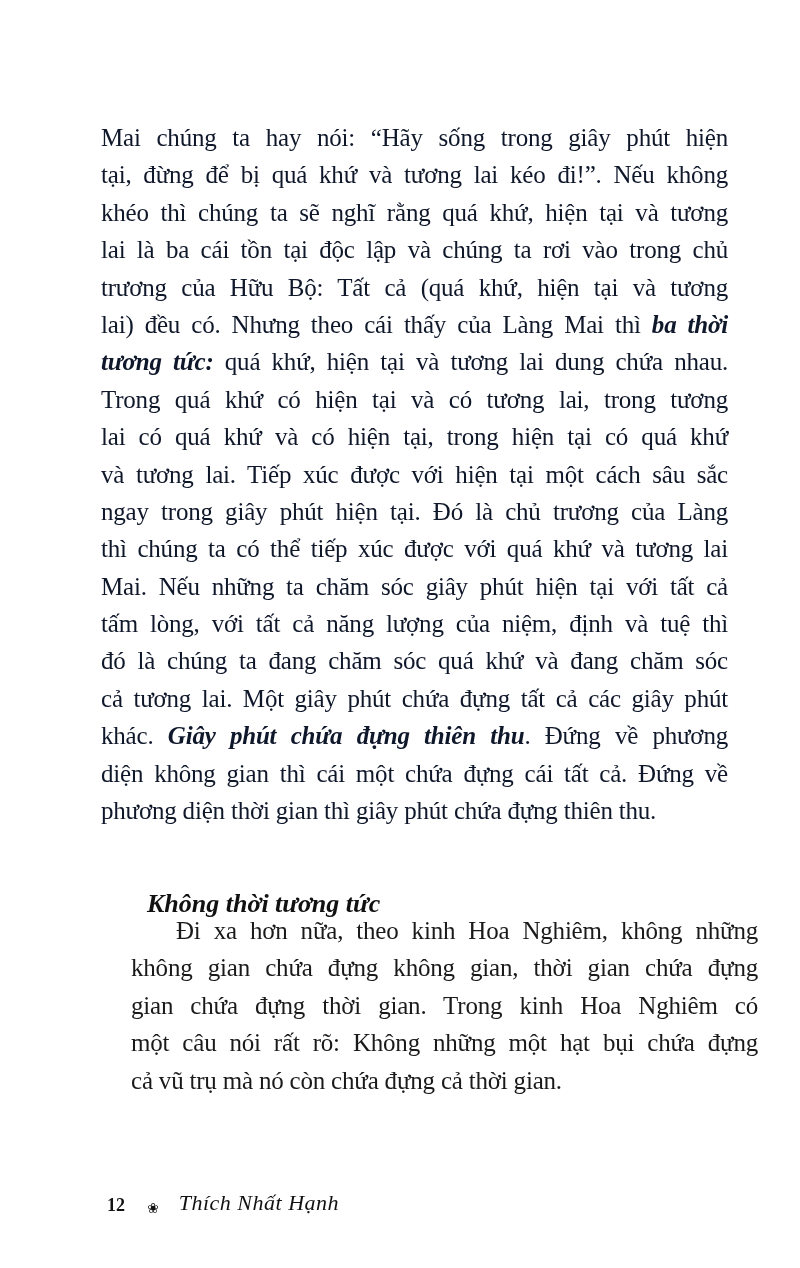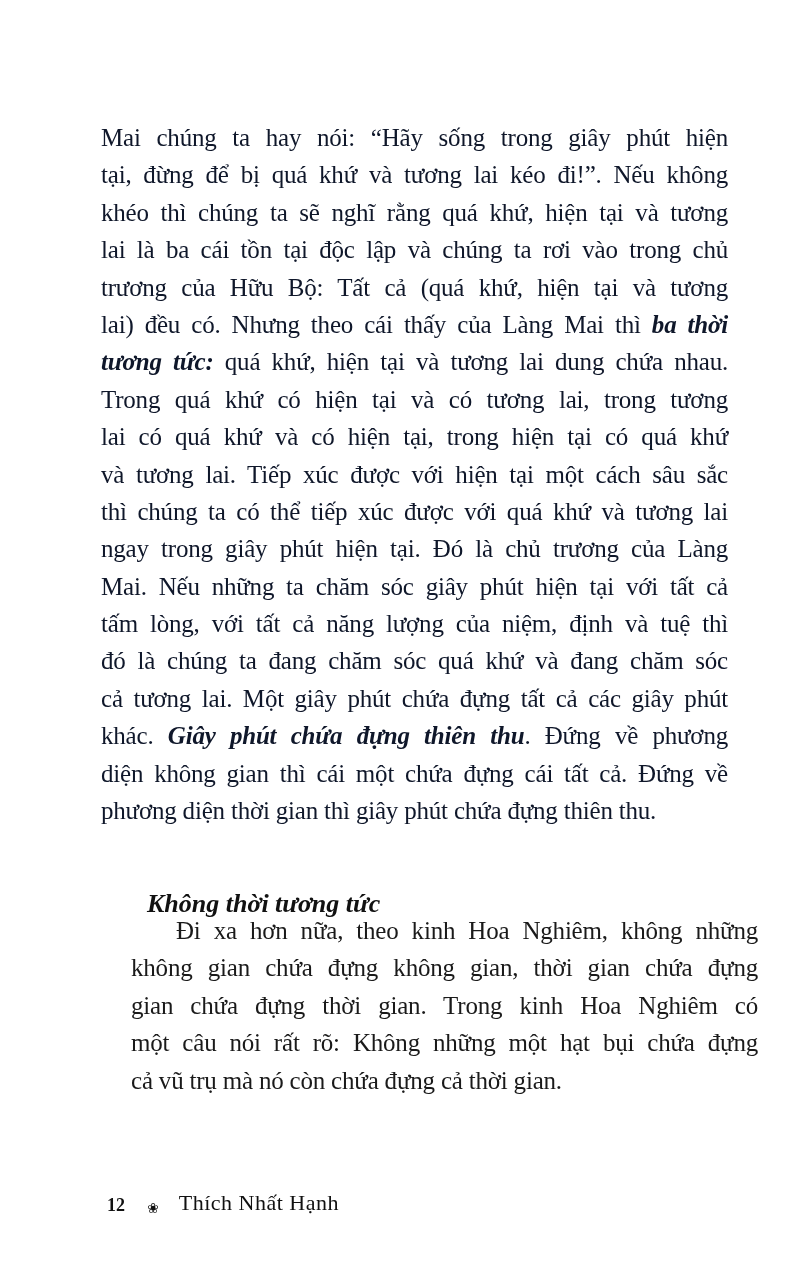--- a/index.html
+++ b/index.html
@@ -27,39 +27,39 @@
   .para2 { position: absolute; left: 101px; top: 912px; width: 627px;
     font-family: "Liberation Serif", "DejaVu Serif", serif; color: #1a1a1a; margin-left: 30px; }
   .footer {
     position: absolute; left: 107px; top: 1180px; height: 36px;
     display: flex; align-items: flex-end;
   }
   .page-num { font-family: "Liberation Serif", serif; font-weight: bold; font-size: 18px; color: #111; }
   .orn { margin-left: 22px; font-size: 14px; color: #111; font-family: "DejaVu Sans", sans-serif; }
   .author {
     margin-left: 20px; font-family: "Liberation Serif", "DejaVu Serif", serif;
-    font-size: 22px; color: #111; letter-spacing: 0.5px;
+    font-style: italic; font-size: 22px; color: #111; letter-spacing: 0.5px;
   }
 </style>
 </head>
 <body>
 
 <div class="page">
   <span class="line"><span>Mai chúng ta hay nói: “Hãy sống trong giây phút hiện</span></span>
   <span class="line"><span>tại, đừng để bị quá khứ và tương lai kéo đi!”. Nếu không</span></span>
   <span class="line"><span>khéo thì chúng ta sẽ nghĩ rằng quá khứ, hiện tại và tương</span></span>
   <span class="line"><span>lai là ba cái tồn tại độc lập và chúng ta rơi vào trong chủ</span></span>
   <span class="line"><span>trương của Hữu Bộ: Tất cả (quá khứ, hiện tại và tương</span></span>
   <span class="line"><span>lai) đều có. Nhưng theo cái thấy của Làng Mai thì </span><em>ba thời</em></span>
   <span class="line"><em>tương tức:</em><span> quá khứ, hiện tại và tương lai dung chứa nhau.</span></span>
   <span class="line"><span>Trong quá khứ có hiện tại và có tương lai, trong tương</span></span>
   <span class="line"><span>lai có quá khứ và có hiện tại, trong hiện tại có quá khứ</span></span>
   <span class="line"><span>và tương lai. Tiếp xúc được với hiện tại một cách sâu sắc</span></span>
+  <span class="line"><span>ngay trong giây phút hiện tại. Đó là chủ trương của Làng</span></span>
   <span class="line"><span>thì chúng ta có thể tiếp xúc được với quá khứ và tương lai</span></span>
-  <span class="line"><span>ngay trong giây phút hiện tại. Đó là chủ trương của Làng</span></span>
   <span class="line"><span>Mai. Nếu những ta chăm sóc giây phút hiện tại với tất cả</span></span>
   <span class="line"><span>tấm lòng, với tất cả năng lượng của niệm, định và tuệ thì</span></span>
   <span class="line"><span>đó là chúng ta đang chăm sóc quá khứ và đang chăm sóc</span></span>
   <span class="line"><span>cả tương lai. Một giây phút chứa đựng tất cả các giây phút</span></span>
   <span class="line"><span>khác. </span><em>Giây phút chứa đựng thiên thu</em><span>. Đứng về phương</span></span>
   <span class="line"><span>diện không gian thì cái một chứa đựng cái tất cả. Đứng về</span></span>
   <span class="line last"><span>phương diện thời gian thì giây phút chứa đựng thiên thu.</span></span>
 </div>
 
 <div class="heading">Không thời tương tức</div>

